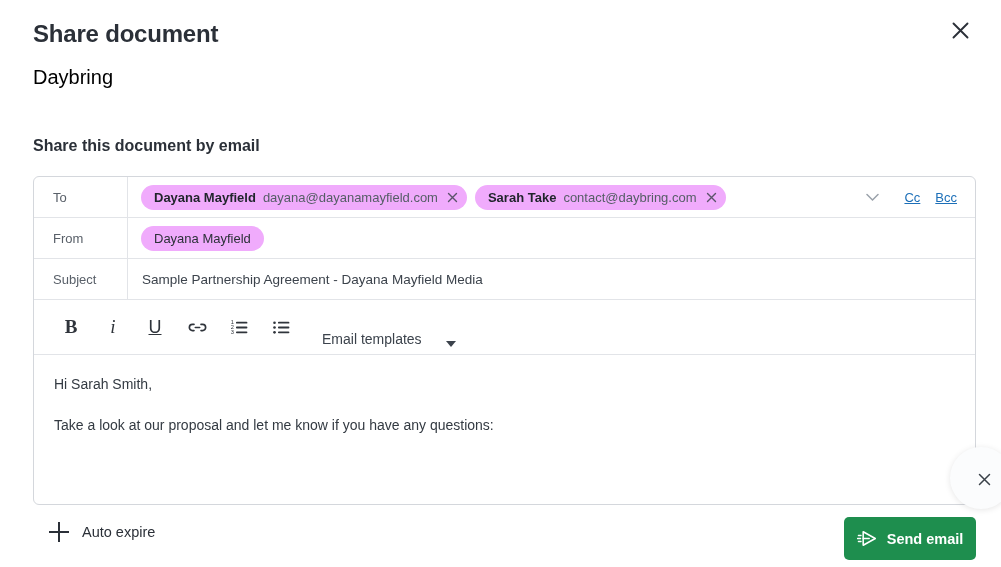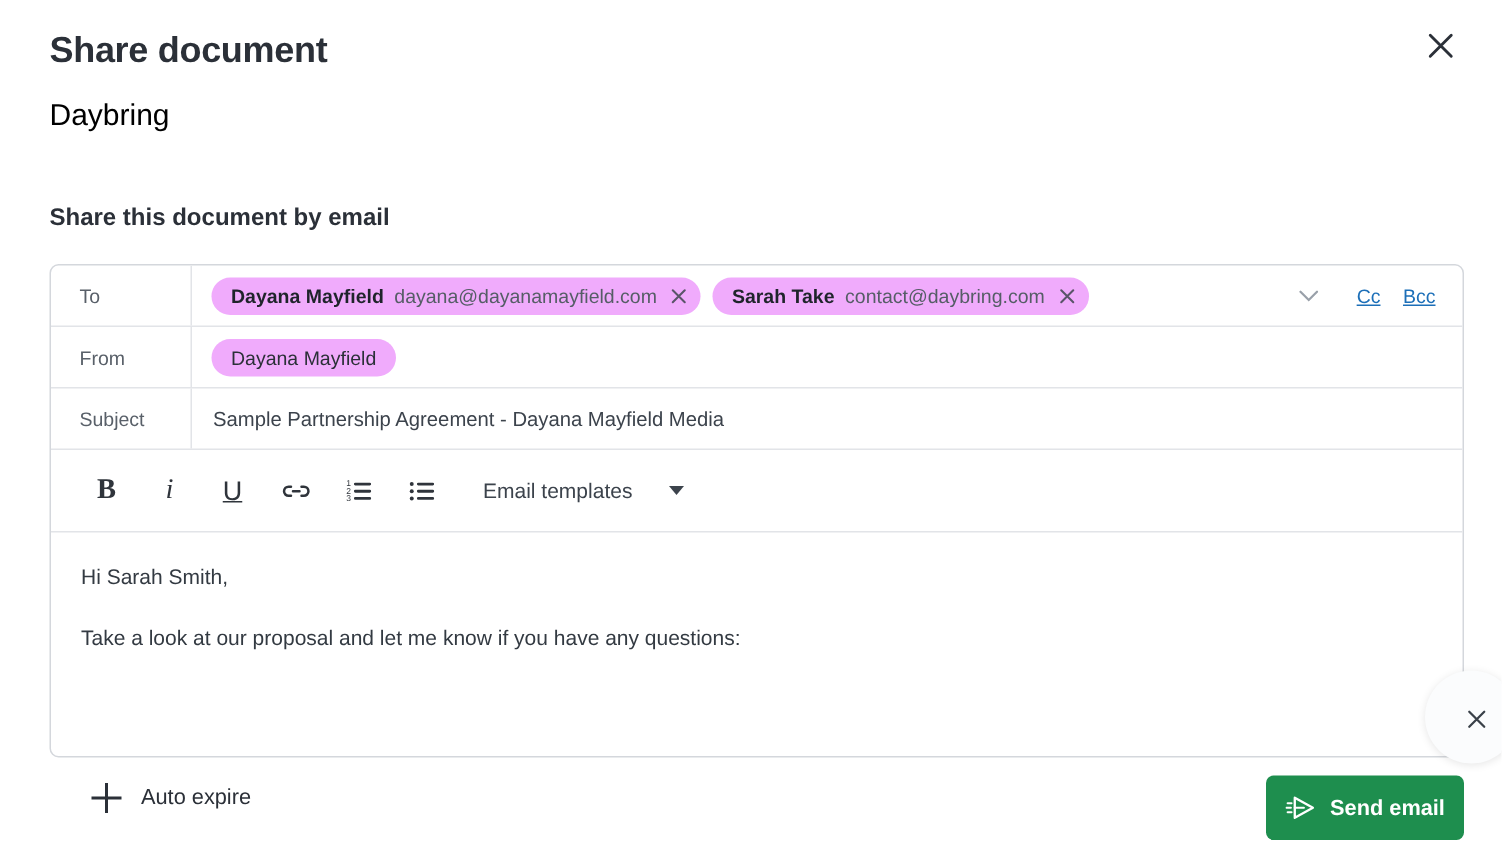--- a/index.html
+++ b/index.html
@@ -156,21 +156,21 @@
     width: 42px; height: 40px;
     display: flex; align-items: center; justify-content: center;
     cursor: pointer;
     color: #2f343b;
     background: none; border: none; padding: 0;
   }
   .tb-bold { font-size: 19px; font-weight: bold; font-family: "Liberation Serif", serif; }
   .tb-italic { font-size: 19px; font-style: italic; font-family: "Liberation Serif", serif; }
   .tb-underline { font-size: 18px; text-decoration: underline; font-family: "Liberation Sans", sans-serif; }
   .tb-templates {
-    display: flex; align-items: center; gap: 24px;
+    display: flex; align-items: flex-end; gap: 24px;
     margin-left: 16px;
     font-size: 14px;
     color: #3c434c;
     cursor: pointer;
     height: 40px;
     padding: 0 4px;
   }
   .caret-dn {
     width: 0; height: 0;
     border-left: 5px solid transparent;
@@ -186,21 +186,21 @@
   .mail-body p {
     margin: 0 0 22px 0;
     font-size: 14px;
     color: #333a42;
     line-height: 1.35;
   }
 
   
   .auto-expire {
     position: absolute;
-    left: 61px; top: 522px;
+    left: 49px; top: 522px;
     display: flex;
     align-items: center;
     gap: 13px;
     cursor: pointer;
     font-size: 14.5px;
     color: #2b3038;
     background: none; border: none; padding: 0;
   }
   .plus-ico {
     position: relative;

